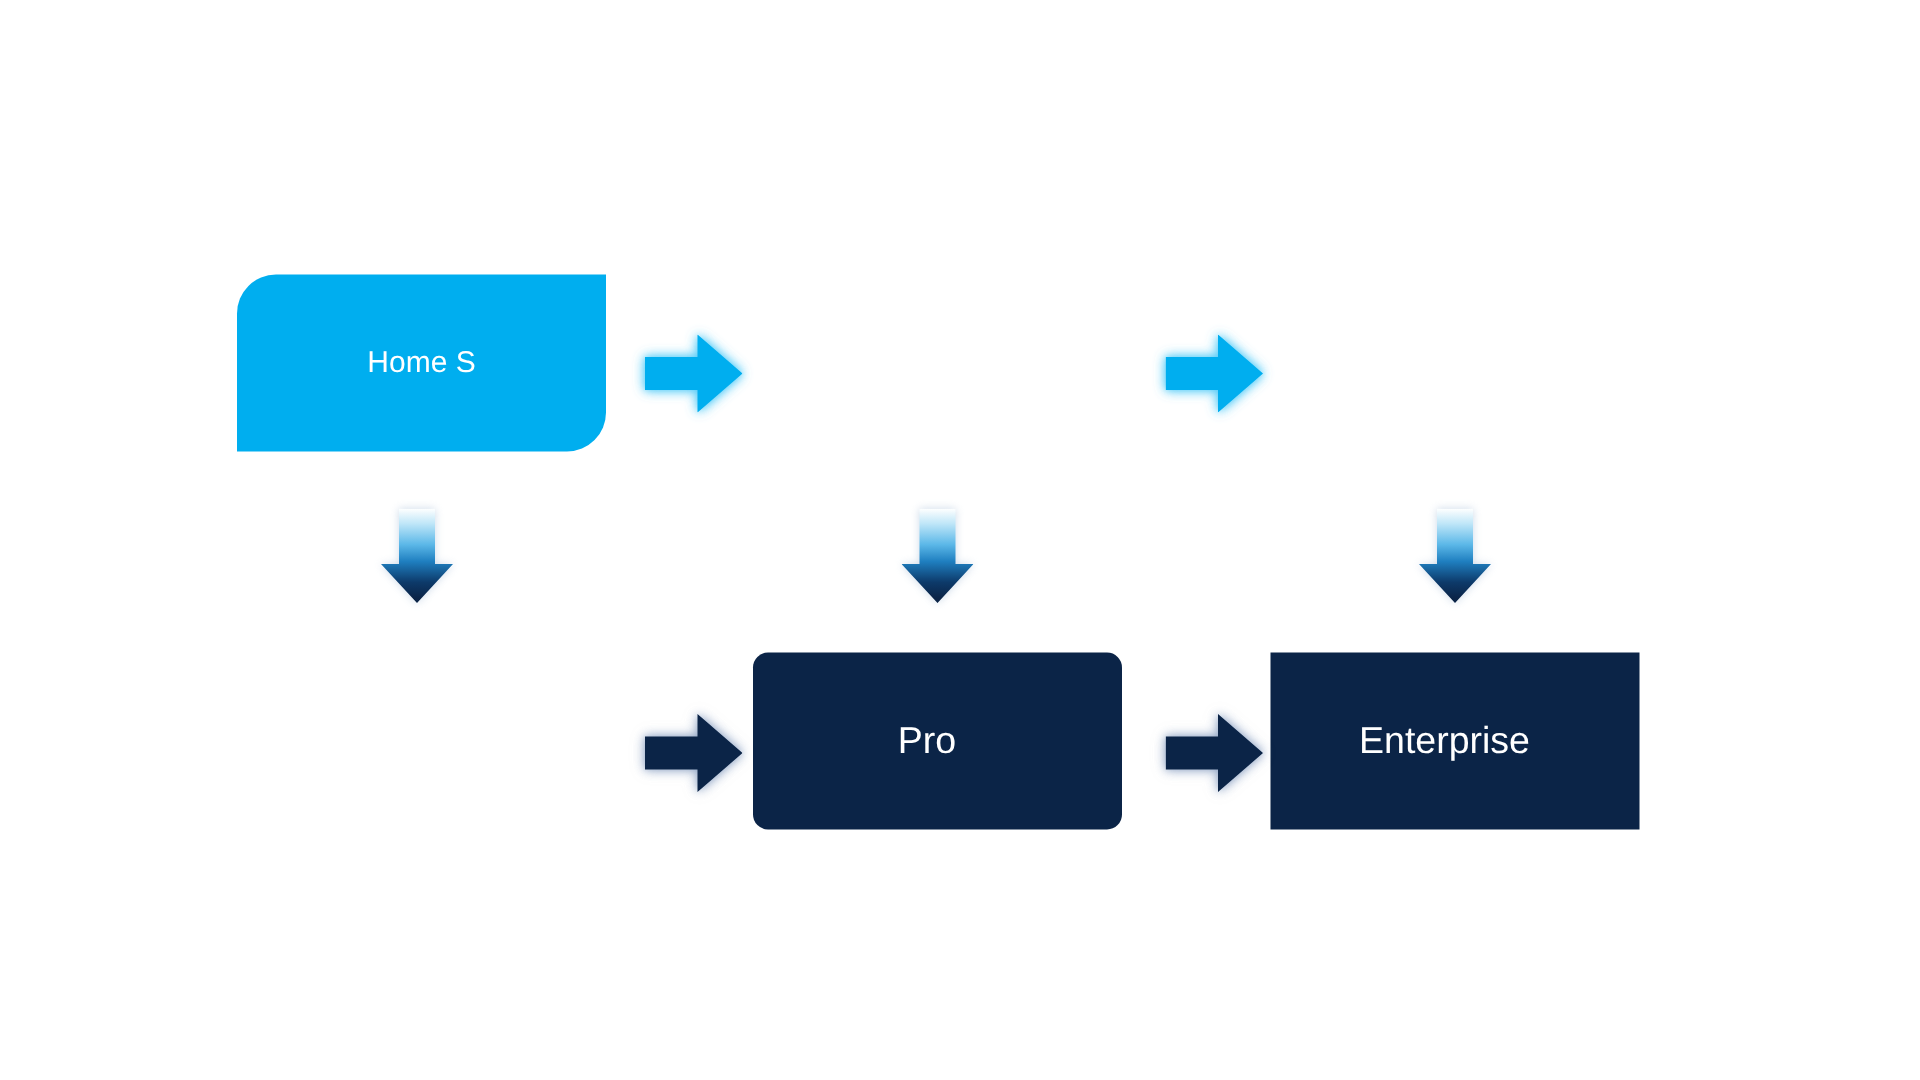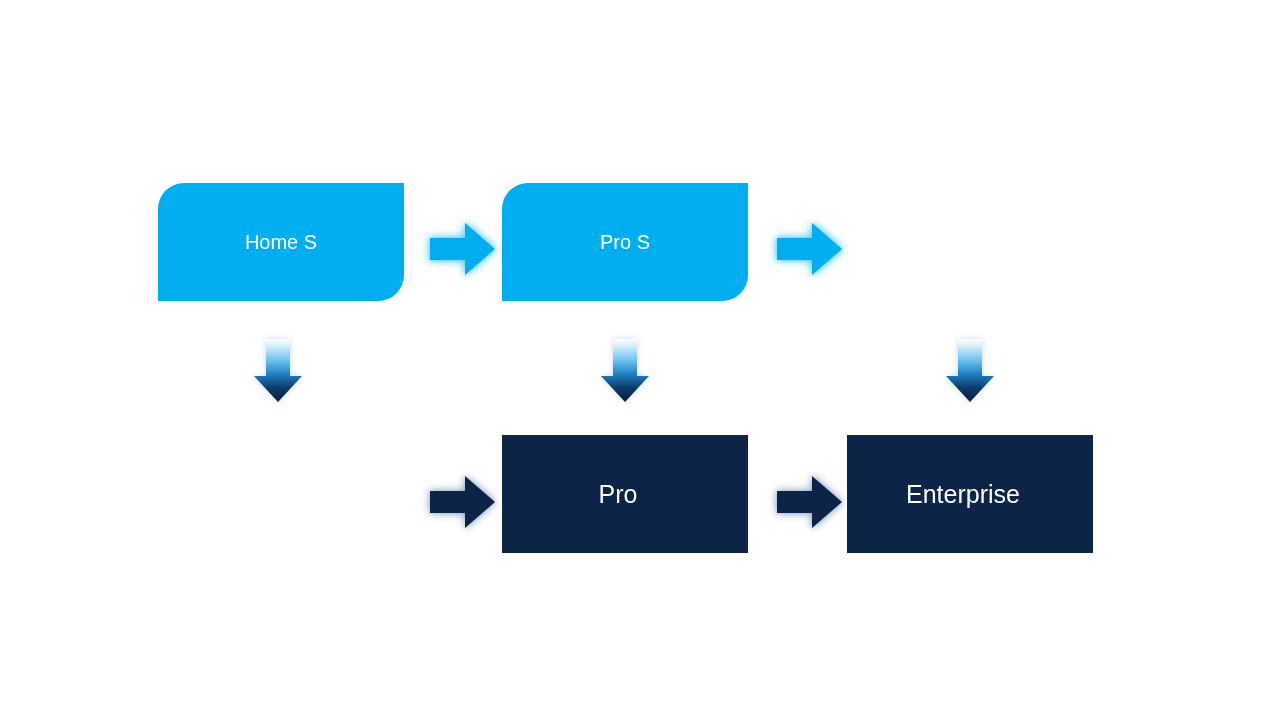--- a/index.html
+++ b/index.html
@@ -34,21 +34,21 @@
     border-radius: 26px 0 26px 0;
     font-size: 20px;
   }
   .box.bottom {
     top: 419px;
     background: var(--bottom-box-fill);
     font-size: 25px;
   }
   .box.bottom .label { transform: translateX(-7px); }
   .col1 { left: 142px; }
-  .col2 { left: 486px; }
+  .col2 { left: 486px; border-radius: 10px; }
   .col3 { left: 831px; }
 
   
   .rarrow-wrap {
     position: absolute;
     width: 65px; height: 52px;
   }
   .rarrow-wrap.light {
     filter: drop-shadow(0 0 4px rgba(60, 196, 248, 0.85)) drop-shadow(0 0 2px rgba(150, 224, 250, 0.9));
   }
@@ -89,23 +89,20 @@
   .dcol3 { left: 926px; }
 </style>
 </head>
 <body>
 
 <div class="canvas">
 
   <div class="box top col1">
     <span class="label">Home S</span>
   </div>
-  <div class="box top col2">
-    <span class="label">Pro S</span>
-  </div>
 
   <div class="rarrow-wrap light row-top gap1">
     <div class="rarrow light"></div>
   </div>
   <div class="rarrow-wrap light row-top gap2">
     <div class="rarrow light"></div>
   </div>
 
   <div class="darrow-wrap dcol1">
     <div class="darrow"></div>

